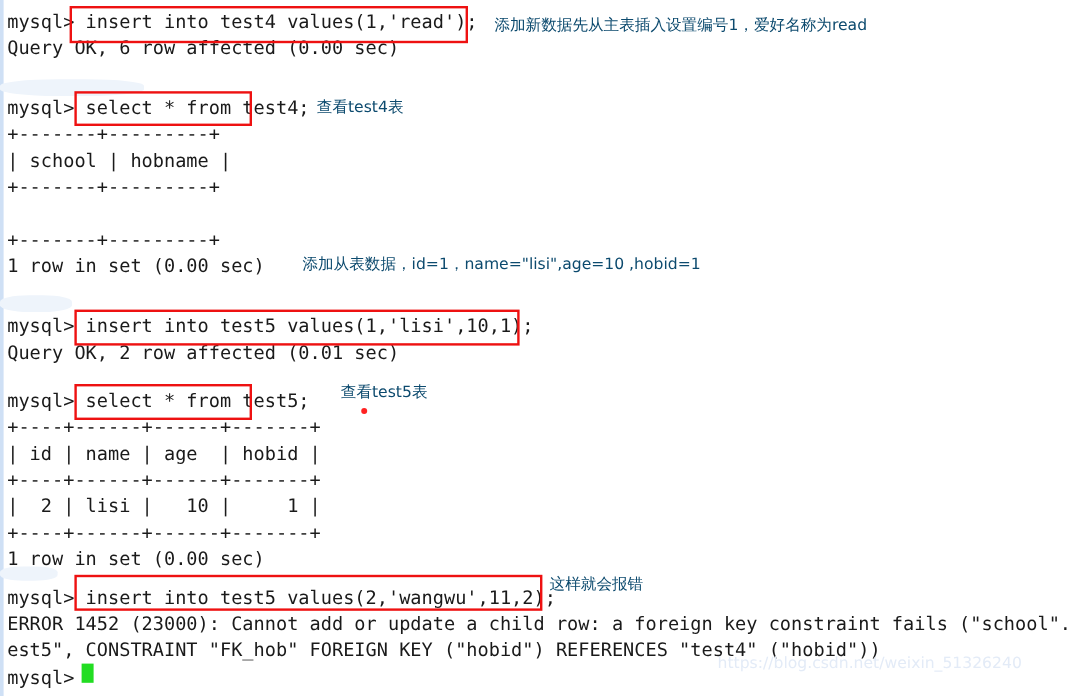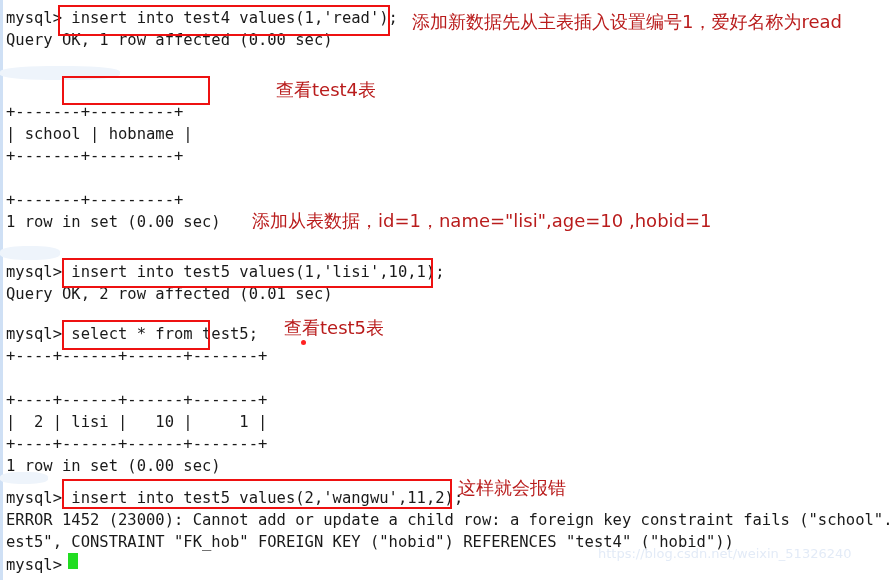--- a/index.html
+++ b/index.html
@@ -47,23 +47,23 @@
   
   .redbox {
     position: absolute;
     border: 2.5px solid #ee1111;
     box-sizing: border-box;
     pointer-events: none;
   }
 
   .note {
     position: absolute;
-    color: #b91c1c;
+    color: #0c4a6e;
     font-family: "DejaVu Sans", "Liberation Sans", sans-serif;
-    font-size: 18px;
+    font-size: 13px;
     line-height: 20px;
     white-space: pre;
   }
 
   .reddot {
     position: absolute;
     width: 5px;
     height: 5px;
     border-radius: 50%;
     background: #ff2222;
@@ -97,49 +97,51 @@
 
 <div class="edge-line"></div>
 
 <div class="terminal">
 
   <div class="smudge" style="left:0px; top:66px; width:120px; height:14px;"></div>
   <div class="smudge" style="left:0px; top:246px; width:60px; height:14px;"></div>
   <div class="smudge" style="left:0px; top:472px; width:48px; height:12px;"></div>
 
   <div class="line" style="top:7px">mysql&gt; insert into test4 values(1,'read');</div>
-  <div class="line" style="top:29px">Query OK, 1 row affected (0.00 sec)</div>
+  <div class="line" style="top:29px">Query OK, 6 row affected (0.00 sec)</div>
+  <div class="line" style="top:79px">mysql&gt; select * from test4;</div>
   <div class="line" style="top:101px">+-------+---------+</div>
   <div class="line" style="top:123px">| school | hobname |</div>
   <div class="line" style="top:145px">+-------+---------+</div>
   <div class="line" style="top:189px">+-------+---------+</div>
   <div class="line" style="top:211px">1 row in set (0.00 sec)</div>
   <div class="line" style="top:261px">mysql&gt; insert into test5 values(1,'lisi',10,1);</div>
   <div class="line" style="top:283px">Query OK, 2 row affected (0.01 sec)</div>
   <div class="line" style="top:323px">mysql&gt; select * from test5;</div>
   <div class="line" style="top:345px">+----+------+------+-------+</div>
+  <div class="line" style="top:367px">| id | name | age  | hobid |</div>
   <div class="line" style="top:389px">+----+------+------+-------+</div>
   <div class="line" style="top:411px">|  2 | lisi |   10 |     1 |</div>
   <div class="line" style="top:433px">+----+------+------+-------+</div>
   <div class="line" style="top:455px">1 row in set (0.00 sec)</div>
   <div class="line" style="top:487px">mysql&gt; insert into test5 values(2,'wangwu',11,2);</div>
   <div class="line" style="top:509px">ERROR 1452 (23000): Cannot add or update a child row: a foreign key constraint fails ("school"."t</div>
   <div class="line" style="top:531px">est5", CONSTRAINT "FK_hob" FOREIGN KEY ("hobid") REFERENCES "test4" ("hobid"))</div>
   <div class="line" style="top:554px">mysql&gt;</div>
 
   <div class="cursor" style="left:68px; top:553px;"></div>
 
   <div class="redbox" style="left:58px;  top:5px;   width:332px; height:31px;"></div>
   <div class="redbox" style="left:62px;  top:76px;  width:148px; height:29px;"></div>
   <div class="redbox" style="left:62px;  top:258px; width:371px; height:30px;"></div>
   <div class="redbox" style="left:62px;  top:320px; width:148px; height:30px;"></div>
   <div class="redbox" style="left:62px;  top:479px; width:390px; height:30px;"></div>
 
   <div class="note" style="left:412px; top:12px;">添加新数据先从主表插入设置编号1，爱好名称为read</div>
-  <div class="note" style="left:276px; top:80px;">查看test4表</div>
+  <div class="note" style="left:264px; top:80px;">查看test4表</div>
   <div class="note" style="left:252px; top:211px;">添加从表数据，id=1，name="lisi",age=10 ,hobid=1</div>
   <div class="note" style="left:284px; top:318px;">查看test5表</div>
   <div class="reddot" style="left:301px; top:340px;"></div>
   <div class="note" style="left:458px; top:478px;">这样就会报错</div>
 
   <div class="watermark" style="left:598px; top:546px;">https://blog.csdn.net/weixin_51326240</div>
 
 </div>
 
 </body></html>

